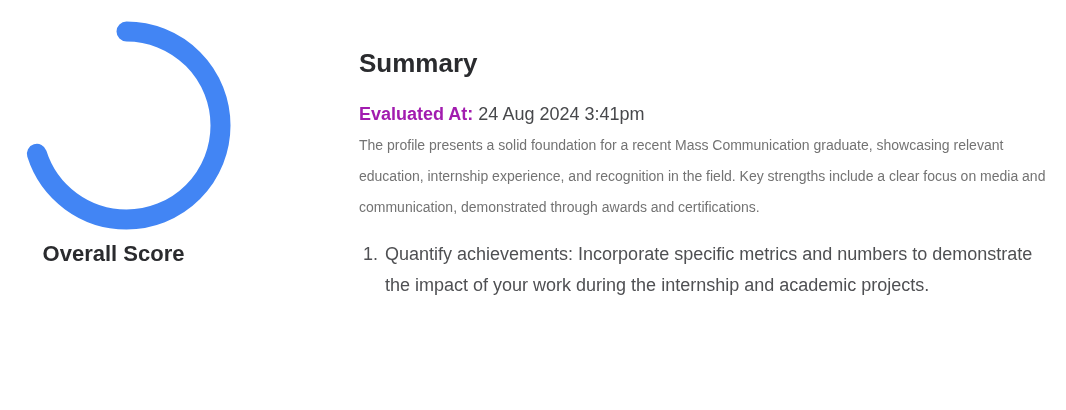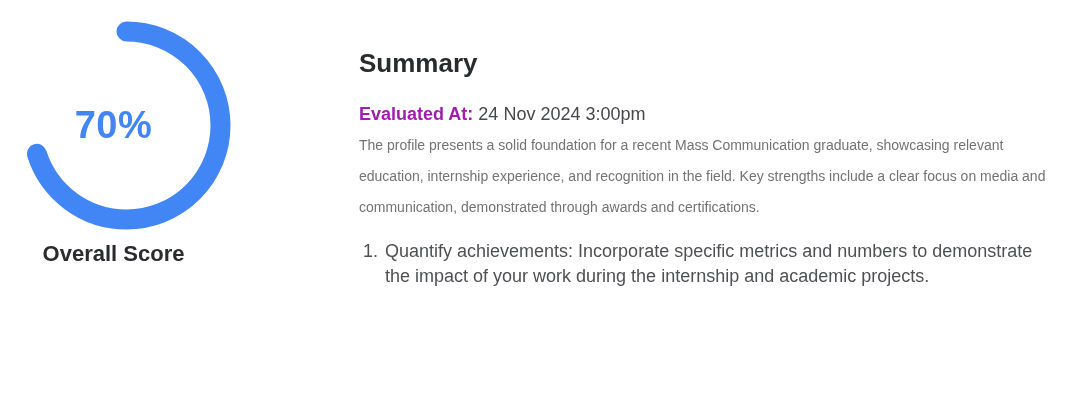--- a/index.html
+++ b/index.html
@@ -89,44 +89,43 @@
     max-width: 700px;
     font-size: 18px;
     line-height: 31px;
     color: #4f5053;
   }
   .recommendations {
     margin: 0;
     padding: 0 0 0 24px;
     max-width: 700px;
     font-size: 18px;
-    line-height: 25px;
+    line-height: 31px;
     color: #4f5053;
   }
   .recommendations li {
     padding-left: 2px;
   }
 </style>
 </head>
 <body>
 
 <div class="layout">
 
   <div class="score-col">
     <svg class="gauge-svg" viewBox="0 0 209 209">
       <circle cx="104.5" cy="104.5" r="94" fill="none" stroke-width="20" stroke-linecap="round" transform="rotate(-90 104.5 104.5)" stroke="#4285F4" stroke-dasharray="413.43359321241684 590.6194188748811"></circle>
     </svg>
-    <div class="gauge-value" style="color: rgb(66, 133, 244);">70%</div>
     <div class="gauge-label">Overall Score</div>
   </div>
 
   <div class="summary-col">
     <h2 class="summary-title">Summary</h2>
 
-    <p class="evaluated-row"><span class="evaluated-label">Evaluated At:</span><span> 24 Nov 2024 3:00pm</span></p>
+    <p class="evaluated-row"><span class="evaluated-label">Evaluated At:</span><span> 24 Aug 2024 3:41pm</span></p>
 
     <p class="summary-paragraph">The profile presents a solid foundation for a recent Mass Communication graduate, showcasing relevant education, internship experience, and recognition in the field. Key strengths include a clear focus on media and communication, demonstrated through awards and certifications.</p>
 
 
     <ol class="recommendations">
         <li>Quantify achievements: Incorporate specific metrics and numbers to demonstrate the impact of your work during the internship and academic projects.</li>
       </ol>
   </div>
 
 </div>

